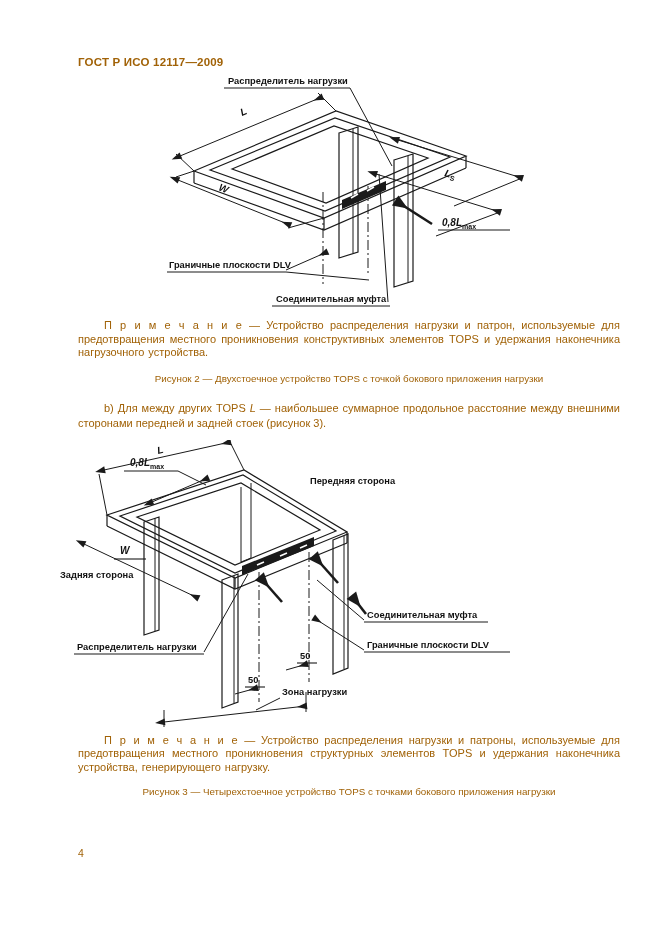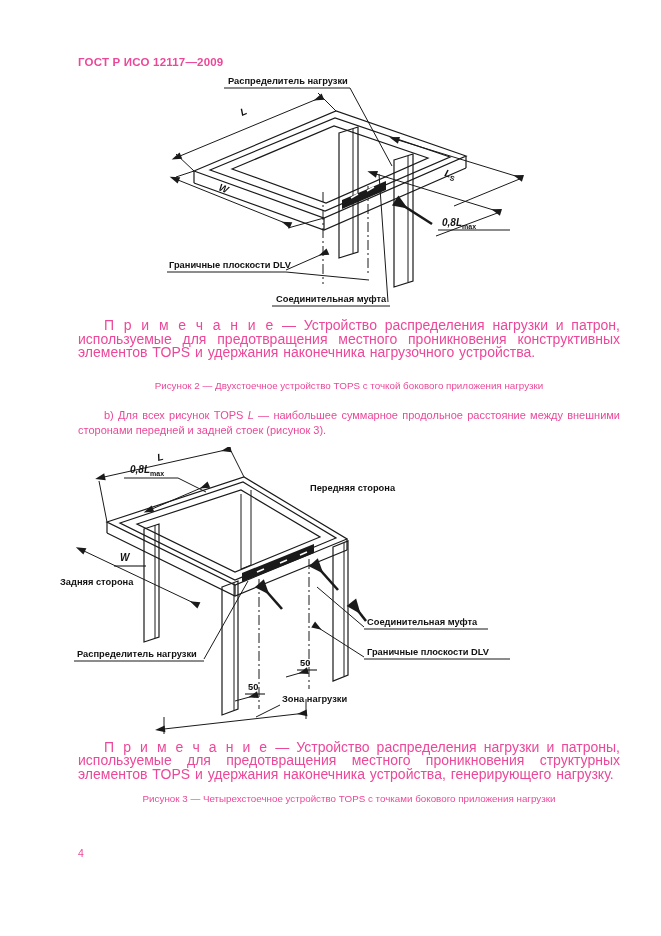--- a/index.html
+++ b/index.html
@@ -1,26 +1,26 @@
 <!DOCTYPE html>
 <html><head>
 <meta charset="utf-8">
 <style>
   html,body{margin:0;padding:0;background:#888;}
   .page{
     width:661px;height:936px;background:#ffffff;position:relative;
-    font-family:"Liberation Sans",sans-serif;color:#ec4899;
+    font-family:"Liberation Sans",sans-serif;color:#a16207;
     box-sizing:border-box;padding:56px 41px 0 78px;overflow:hidden;
   }
   .doc-code{font-size:11.5px;font-weight:bold;letter-spacing:.2px;}
   .body-par{font-size:11px;line-height:15px;text-align:justify;text-indent:26px;margin-top:15px;}
   .fig-wrap{position:relative;}
-  .note{font-size:14px;line-height:13.5px;text-align:justify;text-indent:26px;word-spacing:1px;}
+  .note{font-size:11px;line-height:13.5px;text-align:justify;text-indent:26px;word-spacing:1px;}
   .note .nlabel{letter-spacing:1px;}
-  .caption{font-size:9.8px;text-align:center;margin-top:20px;}
+  .caption{font-size:9.8px;text-align:center;margin-top:13px;}
   .sym-i{font-style:italic;}
   .pageno{position:absolute;left:78px;top:847px;font-size:10.5px;}
   svg text{font-family:"Liberation Sans",sans-serif;font-weight:bold;font-size:9.3px;fill:#111;}
   svg .dimsym{font-style:italic;font-size:10px;}
   svg .ln{stroke:#1a1a1a;stroke-width:1.2;fill:none;}
   svg .thin{stroke:#1a1a1a;stroke-width:1;fill:none;}
   svg .dd{stroke:#1a1a1a;stroke-width:1;fill:none;stroke-dasharray:10 3 2 3;}
   svg .bold{stroke:#1a1a1a;stroke-width:2.6;fill:none;}
   svg .ul{stroke:#1a1a1a;stroke-width:1.1;}
 </style>
@@ -120,21 +120,21 @@
   </div>
 
   <div class="note" style="margin-top:4px;">
     <span class="nlabel">П р и м е ч а н и е</span>
     <span>— Устройство распределения нагрузки и патрон, используемые для предотвращения местного проникновения конструктивных элементов TOPS и удержания наконечника нагрузочного устройства.</span>
   </div>
 
   <div class="caption">Рисунок 2 — Двухстоечное устройство TOPS с точкой бокового приложения нагрузки</div>
 
   <div class="body-par" style="margin-top:17px;">
-    <span>b) Для всех рисунок TOPS </span><span class="sym-i">L</span><span> — наибольшее суммарное продольное расстояние между внешними сторонами передней и задней стоек (рисунок 3).</span>
+    <span>b) Для между других TOPS </span><span class="sym-i">L</span><span> — наибольшее суммарное продольное расстояние между внешними сторонами передней и задней стоек (рисунок 3).</span>
   </div>
 
   <div class="fig-wrap" style="margin:9px 0 0 -26px;">
     <svg width="500" height="288" viewBox="0 0 500 288">
 
       <g>
         <polygon class="ln" points="55,75 192,30 295,92 183,138"></polygon>
         <polygon class="ln" points="68,76 191,35 284,91 183,133"></polygon>
         <polygon class="ln" points="85,77 189,43 268,90 183,125"></polygon>
         <line class="ln" x1="55" y1="75" x2="55" y2="86"></line>

